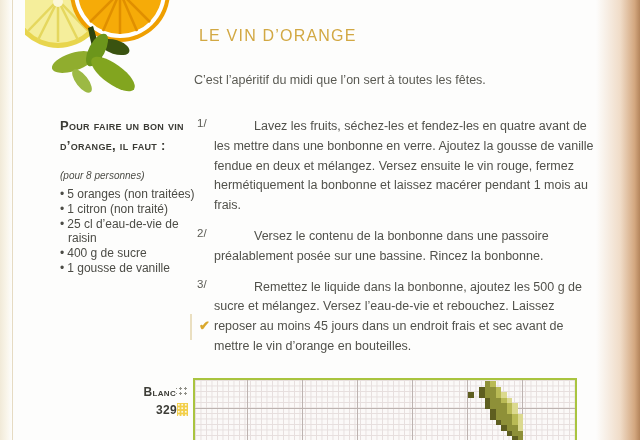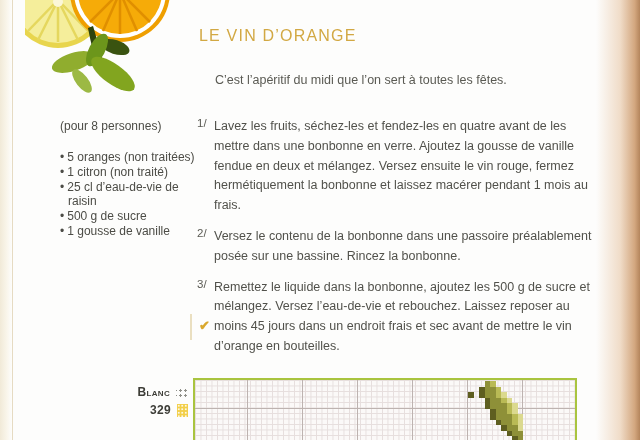--- a/index.html
+++ b/index.html
@@ -25,43 +25,43 @@
   
   .photo { position:absolute; left:25px; top:0; width:150px; height:105px; }
 
   
   .title {
     position:absolute; left:199px; top:27px;
     font-size:16px; font-weight:400; letter-spacing:1.2px;
     color:#d2a843; white-space:nowrap;
   }
   .intro {
-    position:absolute; left:215px; top:73px;
+    position:absolute; left:194px; top:73px;
     font-size:12.5px; color:#5a5a53;
   }
 
   
   .sidebar { position:absolute; left:60px; top:116px; width:140px; }
   .sb-heading {
     font-size:13px; font-weight:700; font-variant:small-caps;
     letter-spacing:.3px; line-height:20px; color:#3b3b35;
   }
-  .sb-serving { margin-top:3px; font-size:12px; line-height:15px; color:#4c4c46; }
-  .ing-list { margin-top:16px; }
+  .sb-serving { margin-top:12px; font-size:10px; line-height:15px; color:#4c4c46;font-style:italic; }
+  .ing-list { margin-top:4px; }
   .ing-item {
     font-size:12px; line-height:14.8px; color:#4c4c46;
     padding-left:8px; text-indent:-8px;
   }
   .ing-item .bullet { margin-right:3px; color:#4c4c46; }
 
   
   .steps { position:absolute; left:197px; top:116px; width:397px; }
   .step { position:relative; padding-left:17px; margin-bottom:11px; }
   .step-num { position:absolute; left:0; top:1px; font-size:11.5px; color:#5a5a53; }
-  .step-text { font-size:12.5px; line-height:18.8px; color:#51514b; }
+  .step-text { font-size:12.5px; line-height:18.8px; color:#51514b;margin-left:40px; }
 
   
   .tip {
     position:absolute; left:190px; top:314px; width:404px;
     border-left:2px solid #eadfc0; padding:3px 0 6px 7px;
     display:flex; gap:6px; align-items:flex-start;
   }
   .check { color:#d9a82e; font-size:13px; font-weight:700; line-height:17px; }
   .tip-text { font-size:12.5px; font-weight:700; color:#3e3e38; line-height:17px; }
 
@@ -76,21 +76,21 @@
       linear-gradient(to right, #e6dedd 1px, transparent 1px),
       linear-gradient(to bottom, #e6dedd 1px, transparent 1px);
     background-size: 55px 100%, 100% 55px, 5.5px 100%, 100% 5.5px;
     background-position: 52px 0, 0 28px, 0 0, 0 0;
   }
   .motif { position:absolute; left:273px; top:1px; width:66px; height:61px; }
   .stitch { position:absolute; width:5.5px; height:5.5px; display:block; }
 
   
   .legend { position:absolute; left:93px; top:385px; width:95px; }
-  .legend-row { display:flex; justify-content:flex-end; align-items:flex-end; gap:6px; height:14px; margin-bottom:3.5px; }
+  .legend-row { display:flex; justify-content:flex-end; align-items:flex-start; gap:0; height:14px; margin-bottom:3.5px; }
   .legend-label {
     font-size:12px; font-weight:700; font-variant:small-caps;
     color:#3d3d37; letter-spacing:.3px;
   }
   .swatch { width:11px; height:13px; flex:0 0 auto; }
   .swatch-dots {
     height:12px; width:12px; background:transparent;
     background-image:radial-gradient(#8f8f88 1px, transparent 1.3px);
     background-size:5px 5px; background-position:2px 1px;
   }
@@ -139,26 +139,27 @@
       <ellipse cx="72" cy="50" rx="18" ry="8" fill="#6c961b" transform="rotate(-62 72 50)"></ellipse>
       <ellipse cx="88" cy="74" rx="26" ry="10" fill="#82a51f" transform="rotate(36 88 74)"></ellipse>
       <ellipse cx="57" cy="81" rx="14" ry="6" fill="#9cb944" transform="rotate(52 57 81)"></ellipse>
     </g>
   </svg>
 
   <h1 class="title">LE VIN D’ORANGE</h1>
   <p class="intro">C’est l’apéritif du midi que l’on sert à toutes les fêtes.</p>
 
   <div class="sidebar">
+    <div class="sb-heading">Pour faire un bon vin d’orange, il faut :</div>
     <div class="sb-serving">(pour 8 personnes)</div>
     <div class="ing-list">
         <div class="ing-item"><span class="bullet">•</span><span>5 oranges (non traitées)</span></div>
         <div class="ing-item"><span class="bullet">•</span><span>1 citron (non traité)</span></div>
         <div class="ing-item"><span class="bullet">•</span><span>25 cl d’eau-de-vie de raisin</span></div>
-        <div class="ing-item"><span class="bullet">•</span><span>500 g de sucre</span></div>
+        <div class="ing-item"><span class="bullet">•</span><span>400 g de sucre</span></div>
         <div class="ing-item"><span class="bullet">•</span><span>1 gousse de vanille</span></div>
       </div>
   </div>
 
   <div class="steps">
       <div class="step"><span class="step-num">1/</span><span class="step-text">Lavez les fruits, séchez-les et fendez-les en quatre avant de les mettre dans une bonbonne en verre. Ajoutez la gousse de vanille fendue en deux et mélangez. Versez ensuite le vin rouge, fermez hermétiquement la bonbonne et laissez macérer pendant 1 mois au frais.</span></div>
       <div class="step"><span class="step-num">2/</span><span class="step-text">Versez le contenu de la bonbonne dans une passoire préalablement posée sur une bassine. Rincez la bonbonne.</span></div>
       <div class="step"><span class="step-num">3/</span><span class="step-text">Remettez le liquide dans la bonbonne, ajoutez les 500 g de sucre et mélangez. Versez l’eau-de-vie et rebouchez. Laissez reposer au moins 45 jours dans un endroit frais et sec avant de mettre le vin d’orange en bouteilles.</span></div>
     </div>
 

